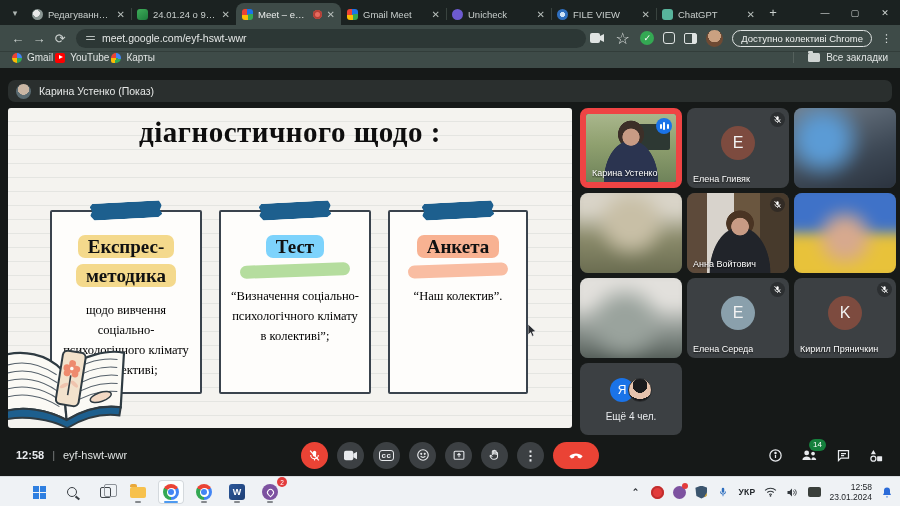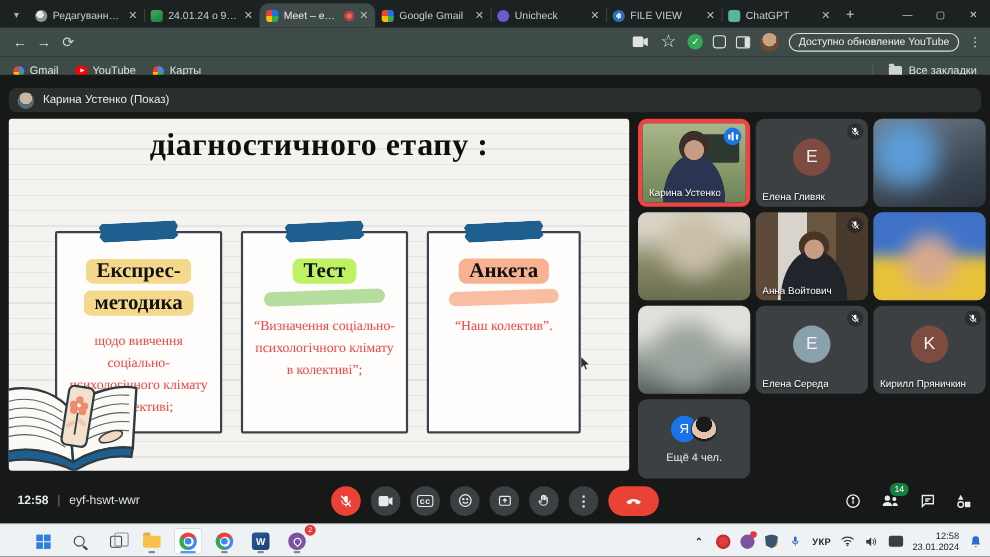--- a/index.html
+++ b/index.html
@@ -38,21 +38,21 @@
   .tbi16{width:17px;height:17px;display:flex;align-items:center;justify-content:center;color:#dfe3e2}
   .shield{width:14px;height:14px;border-radius:50%;background:#34a853;display:flex;align-items:center;justify-content:center;color:#fff;font-size:9px}
   .extbox{width:12px;height:12px;border:1.6px solid #dfe3e2;border-radius:3px}
   .sidep{width:13px;height:11px;border:1.6px solid #dfe3e2;border-radius:2px;position:relative}
   .sidep::after{content:"";position:absolute;right:0;top:0;bottom:0;width:4px;background:#dfe3e2}
   .avatar{width:17px;height:17px;border-radius:50%;background:radial-gradient(circle at 50% 35%,#caa181 0 45%,#6e4a33 46% 100%)}
   .chip{height:17px;border:1px solid #dfe3e2;border-radius:9px;display:flex;align-items:center;padding:0 8px;color:#eef0ef;font-size:9.5px;white-space:nowrap}
   .kebab{color:#dfe3e2;font-size:11px;letter-spacing:0}
 
   
-  .bkbar{position:absolute;left:0;top:51px;width:900px;height:19px;background:#3e4b48;border-top:1px solid #323d3a;display:flex;align-items:flex-end;padding:0 12px;gap:16px;font-size:10px;color:#dfe3e2}
+  .bkbar{position:absolute;left:0;top:51px;width:900px;height:19px;background:#3e4b48;border-top:1px solid #323d3a;display:flex;align-items:flex-start;padding:0 12px;gap:2px;font-size:10px;color:#dfe3e2}
   .bm{display:flex;align-items:center;gap:5px}
   .bmi{width:10px;height:10px;border-radius:2px}
   .i-gmail{border-radius:50%;background:conic-gradient(#4285f4 0 25%,#34a853 0 50%,#fbbc04 0 75%,#ea4335 0 100%)}
   .i-yt{background:#f00;position:relative}
   .i-yt::after{content:"";position:absolute;left:3.5px;top:2.5px;border-left:4px solid #fff;border-top:2.5px solid transparent;border-bottom:2.5px solid transparent}
   .i-maps{background:conic-gradient(#4285f4 0 30%,#34a853 0 55%,#fbbc04 0 75%,#ea4335 0 100%);border-radius:50% 50% 50% 2px}
   .allbm{margin-left:auto;display:flex;align-items:center;gap:6px}
   .allbm .bar{width:1px;height:11px;background:#55615d;margin-right:8px}
   .folder{width:12px;height:9px;background:#cfd4d2;border-radius:1.5px;position:relative}
   .folder::before{content:"";position:absolute;top:-2px;left:0;width:5px;height:2px;background:#cfd4d2;border-radius:1px 1px 0 0}
@@ -66,31 +66,31 @@
   .slide{position:absolute;left:8px;top:40px;width:564px;height:320px;border-radius:3px;overflow:hidden;background:
     repeating-linear-gradient(180deg,#f4f3ef 0 13px,#e4e5e1 13px 14px);}
   .stitle{margin-top:6px;text-align:center;font-family:"Liberation Serif",serif;font-weight:700;font-size:29px;line-height:1.25;color:#0e0e0e;letter-spacing:.5px}
   .cards{position:absolute;left:42px;top:102px;display:flex;gap:17px}
   .card{position:relative;width:152px;min-height:150px;background:#fefdfb;border:2px solid #3a434d;border-radius:2px;padding:20px 10px 12px;text-align:center}
   .card.c3{width:140px}
   .tape{position:absolute;top:-10px;left:50%;transform:translateX(-50%) rotate(-3deg);width:72px;height:17px;background:#1d5f8e;
     clip-path:polygon(4% 0,96% 0,100% 30%,97% 55%,100% 80%,94% 100%,6% 100%,0 70%,3% 45%,0 20%)}
   .ct{font-family:"Liberation Serif",serif;font-weight:700;font-size:19px;line-height:1.55;color:#101112}
   .hl{padding:1px 10px;border-radius:7px;-webkit-box-decoration-break:clone;box-decoration-break:clone;display:inline}
-  .hl.y{background:#f4d98c}.hl.g{background:#bef264}.hl.o{background:#f8b292}
+  .hl.y{background:#f4d98c}.hl.g{background:#7dd3fc}.hl.o{background:#f8b292}
   .swipe{height:13px;width:86%;margin:3px auto 0;border-radius:7px;transform:rotate(-2deg)}
   .swipe.g{background:#b5dd9e}.swipe.o{background:#f9bda2}
-  .cb{margin-top:9px;font-family:"Liberation Serif",serif;font-size:12.5px;line-height:1.6;color:#ef4444}
+  .cb{margin-top:9px;font-family:"Liberation Serif",serif;font-size:12.5px;line-height:1.6;color:#000000}
   .bookwrap{position:absolute;left:-8px;bottom:-12px;width:132px;transform:rotate(-5deg)}
   .cursor{position:absolute;left:520px;top:216px}
 
   
   .grid{position:absolute;left:580px;top:40px;width:316px;height:327px;display:grid;grid-template-columns:repeat(3,1fr);grid-template-rows:80px 80px 80px 72px;gap:5px}
   .tile{position:relative;background:#3c4043;border-radius:8px;overflow:hidden}
-  .tile.speaking{border:4px solid #ef4444}
+  .tile.speaking{border:6px solid #ef4444}
   .pname{position:absolute;left:6px;bottom:4px;font-size:9px;color:#fff;text-shadow:0 1px 2px rgba(0,0,0,.85);max-width:86%;white-space:nowrap;overflow:hidden;text-overflow:ellipsis}
   .mut{position:absolute;top:4px;right:4px;width:15px;height:15px;border-radius:50%;background:rgba(25,27,29,.45);display:flex;align-items:center;justify-content:center}
   .spk{position:absolute;top:4px;right:4px;width:16px;height:16px;border-radius:50%;background:#1a73e8;display:flex;gap:1.5px;align-items:center;justify-content:center}
   .spk i{width:2px;height:5px;background:#fff;border-radius:2px}
   .spk i:nth-child(2){height:8px}
   .pa{position:absolute;left:50%;top:44%;transform:translate(-50%,-50%);width:34px;height:34px;border-radius:50%;display:flex;align-items:center;justify-content:center;color:#f3f3f3;font-size:16px}
   .pa.brown{background:#7d4b3f}.pa.gray{background:#8aa0ac}
   .vfill{position:absolute;inset:0}
   .blur{position:absolute;inset:-10px;filter:blur(6px)}
   .v-karina{background:linear-gradient(180deg,#a9b68c 0%,#8fa06f 45%,#6f835a 100%)}
@@ -191,21 +191,21 @@
     <span class="x">✕</span>
   </div>
   <div class="tab active">
     <span class="fav f-meet"></span>
     <span class="lbl">Meet – eyf-hswt-</span>
     <span class="rec"></span>
     <span class="x">✕</span>
   </div>
   <div class="tab">
     <span class="fav f-meet"></span>
-    <span class="lbl">Google Gmail</span>
+    <span class="lbl">Gmail Meet</span>
     <span class="x">✕</span>
       <span class="sep"></span>
   </div>
   <div class="tab">
     <span class="fav round f-uni"></span>
     <span class="lbl">Unicheck</span>
     <span class="x">✕</span>
       <span class="sep"></span>
   </div>
   <div class="tab">
@@ -224,33 +224,40 @@
     <span>—</span>
     <span>▢</span>
     <span>✕</span>
   </div>
 </div>
 
 <div class="toolbar">
   <div class="navbtn">←</div>
   <div class="navbtn">→</div>
   <div class="navbtn">⟳</div>
+  <div class="pill">
+    <span class="tune">
+        <i></i>
+        <i></i>
+      </span>
+    <span class="url">meet.google.com/eyf-hswt-wwr</span>
+  </div>
   <div class="tbright">
     <div class="tbi16">
       <svg width="14" height="10" viewBox="0 0 14 10">
           <rect x="0" y="0" width="10" height="10" rx="2" fill="#dfe3e2"></rect>
           <path d="M10 3l4-2v8l-4-2z" fill="#dfe3e2"></path>
         </svg>
     </div>
     <div class="tbi16">☆</div>
     <div class="shield">✓</div>
     <div class="extbox"></div>
     <div class="sidep"></div>
     <div class="avatar"></div>
-    <div class="chip">Доступно обновление YouTube</div>
+    <div class="chip">Доступно колективі Chrome</div>
     <div class="kebab">⋮</div>
   </div>
 </div>
 
 <div class="bkbar">
   <div class="bm">
     <span class="bmi i-gmail"></span>
     <span>Gmail</span>
   </div>
   <div class="bm">
@@ -270,21 +277,21 @@
 
 <div class="meet">
 
   <div class="banner">
     <span class="av"></span>
     <span>Карина Устенко (Показ)</span>
   </div>
 
   <div class="slide">
     <div class="stitle">
-      <div>діагностичного етапу :</div>
+      <div>діагностичного щодо :</div>
     </div>
     <div class="cards">
       <div class="card">
         <div class="tape"></div>
         <div class="ct"><span class="hl y">Експрес-методика</span></div>
         <div class="cb">щодо вивчення соціально-психологічного клімату в колективі;</div>
       </div>
       <div class="card">
         <div class="tape"></div>
         <div class="ct"><span class="hl g">Тест</span></div>

